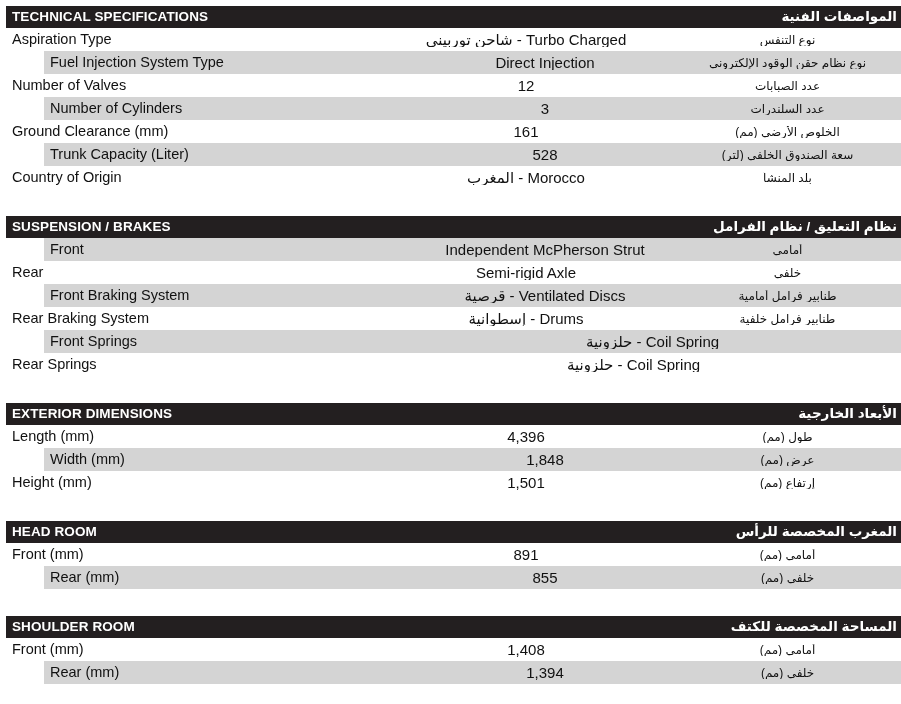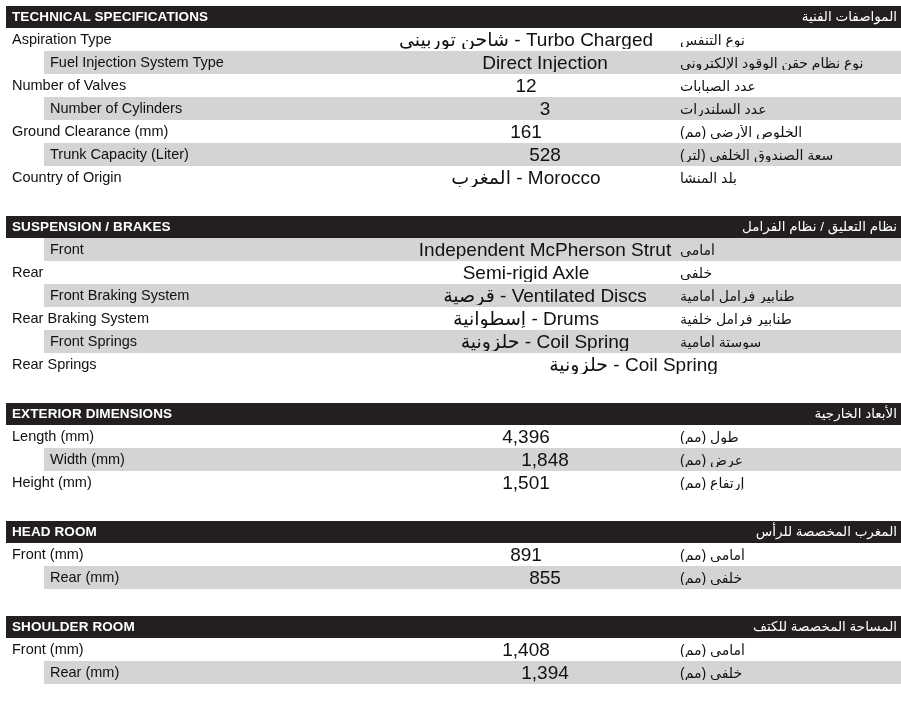--- a/index.html
+++ b/index.html
@@ -37,21 +37,21 @@
   }
   .section-header .en {
     font-size: 13.5px;
     font-weight: bold;
     letter-spacing: 0.1px;
     white-space: nowrap;
     line-height: 1;
   }
   .section-header .ar {
     font-size: 13.5px;
-    font-weight: normal;
+    font-weight: bold;
     direction: rtl;
     white-space: nowrap;
     line-height: 1;
     text-align: right;
   }
   .row {
     display: flex;
     align-items: center;
     height: 23px;
     box-sizing: border-box;
@@ -64,32 +64,32 @@
   .cell-en {
     flex: 0 0 360px;
     font-size: 14.5px;
     line-height: 1;
     white-space: nowrap;
     overflow: hidden;
     text-align: left;
   }
   .cell-val {
     flex: 1 1 auto;
-    font-size: 19px;
+    font-size: 15px;
     line-height: 1;
     text-align: center;
     white-space: nowrap;
     overflow: hidden;
     direction: rtl;
   }
   .cell-ar {
     flex: 0 0 215px;
-    font-size: 14px;
-    line-height: 1;
-    text-align: left;
+    font-size: 12px;
+    line-height: 1;
+    text-align: center;
     direction: rtl;
     white-space: nowrap;
     overflow: hidden;
   }
   .gap {
     height: 27px;
     background: #ffffff;
   }
 </style>
 </head>
@@ -161,21 +161,20 @@
           <div class="cell-ar">طنابير فرامل أمامية</div>
         </div>
         <div class="row shade-white">
           <div class="cell-en">Rear Braking System</div>
           <div class="cell-val">Drums - إسطوانية</div>
           <div class="cell-ar">طنابير فرامل خلفية</div>
         </div>
         <div class="row shade-gray">
           <div class="cell-en">Front Springs</div>
           <div class="cell-val">Coil Spring - حلزونية</div>
-          <div class="cell-ar">سوستة أمامية</div>
         </div>
         <div class="row shade-white">
           <div class="cell-en">Rear Springs</div>
           <div class="cell-val">Coil Spring - حلزونية</div>
         </div>
       </div>
       <div class="gap"></div>
       <div class="section">
         <div class="section-header">
           <div class="en">EXTERIOR DIMENSIONS</div>

